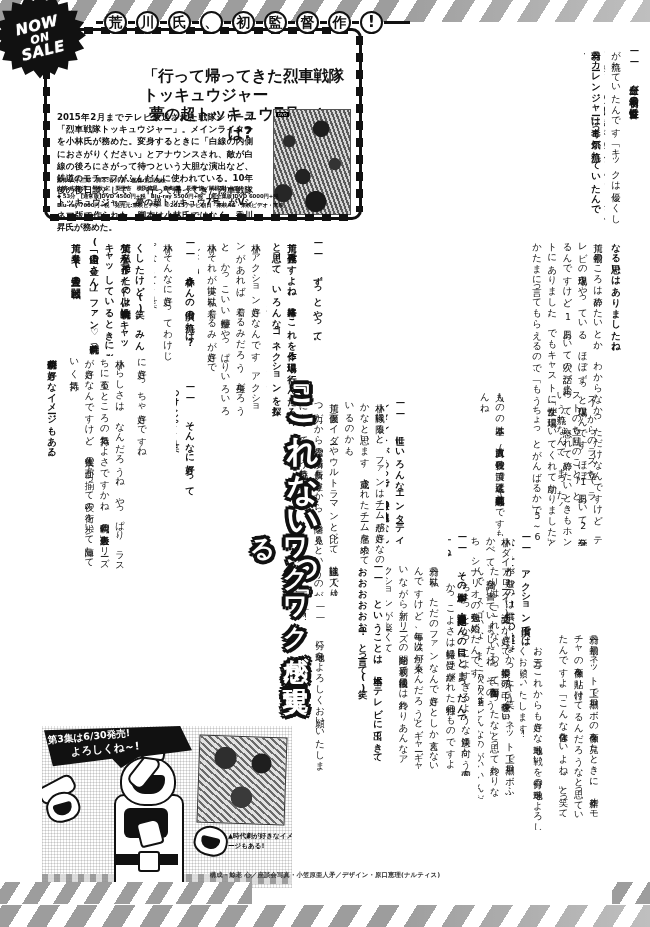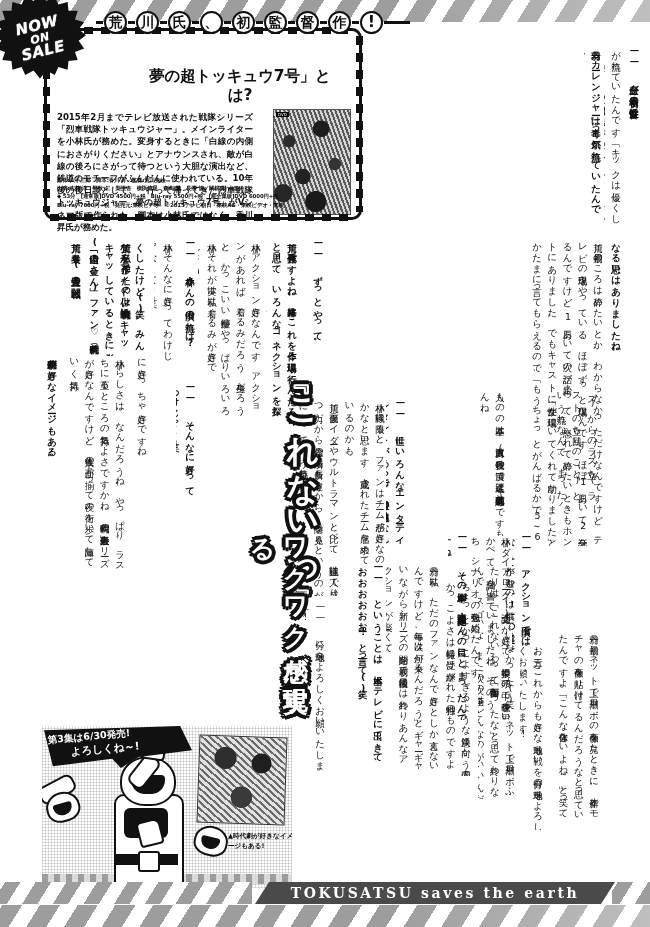--- a/index.html
+++ b/index.html
@@ -294,20 +294,21 @@
   <div class="stripes top">
       <div class="fade"></div>
     </div>
   <div class="stripes bottom">
       <div class="fade"></div>
     </div>
 
   <div class="feature">
 
     <div class="feature-title">
+      <span>「行って帰ってきた烈車戦隊トッキュウジャー</span>
       <span class="l2">夢の超トッキュウ7号」とは?</span>
     </div>
 
     <div class="feature-body">2015年2月までテレビ放送された戦隊シリーズ「烈車戦隊トッキュウジャー」。メインライターを小林氏が務めた。変身するときに「白線の内側におさがりください」とアナウンスされ、敵が白線の後ろにさがって待つという大胆な演出など、鉄道のモチーフがふんだんに使われている。10年後の後日談として、「行って帰ってきた烈車戦隊トッキュウジャー　夢の超トッキュウ7号」がVシネマ版で作られた。脚本は小林氏ではなく、香川 昇氏が務めた。</div>
 
     <div class="feature-photo">
       <div class="noise"></div>
       <div class="cap">DVD</div>
     </div>
 
@@ -424,19 +425,17 @@
 
     <div class="bubble"></div>
     <div class="bubble-txt">
       <span>第3集は6/30発売!</span>
       <span class="l2">よろしくね～!</span>
     </div>
   </div>
 
   <div class="ad-caption">▲時代劇が好きなイメージもある!</div>
 
+  <div class="footer-credit">構成・鯨老 心／座談会写真・小笠原亜人矛／デザイン・原口恵理(ナルティス)</div>
   <div class="footer-wedge l"></div>
   <div class="footer-wedge r"></div>
-  <div class="footer-band">
-    <span>TOKUSATSU saves the earth</span>
-  </div>
 
 </div>
 
 </body></html>

